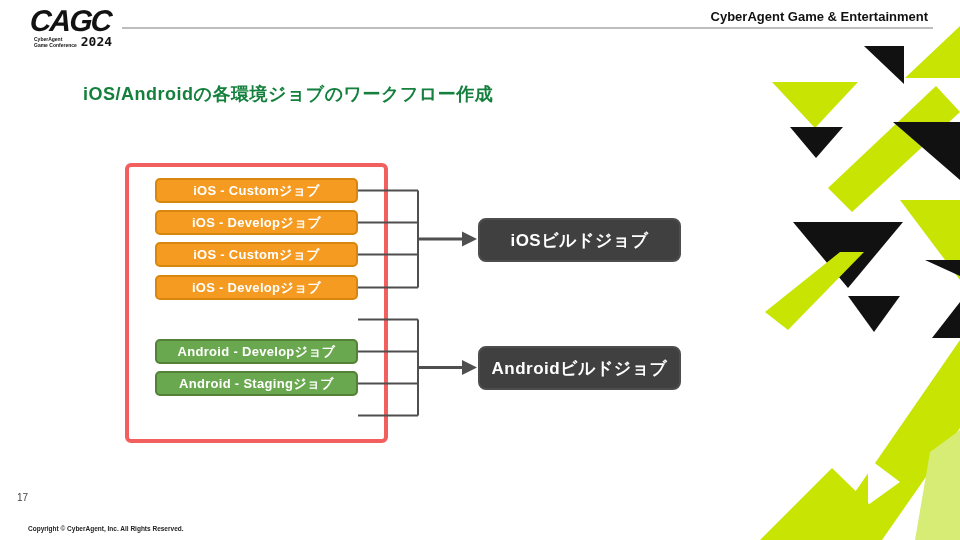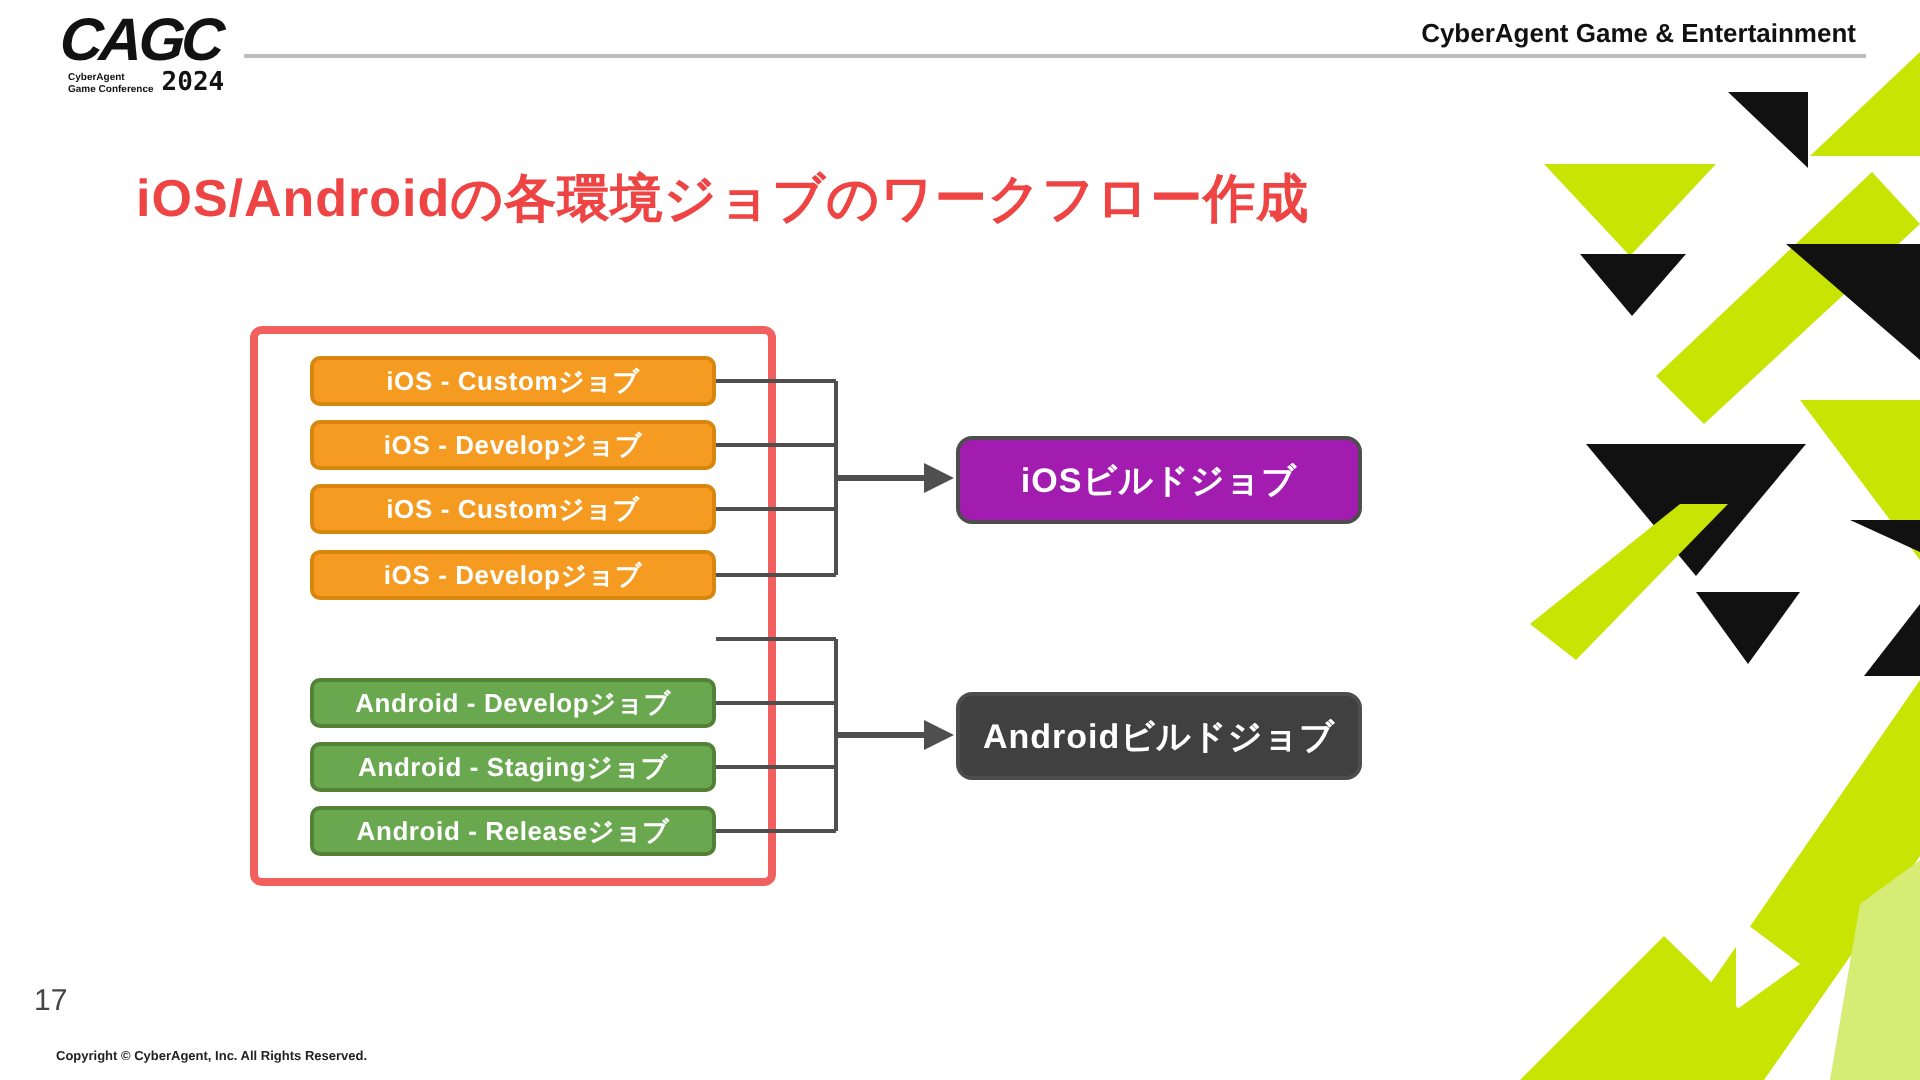--- a/index.html
+++ b/index.html
@@ -18,22 +18,22 @@
   .logo-year{
     font-family:"DejaVu Sans Mono", monospace;font-size:13px;font-weight:800;
     letter-spacing:0;line-height:12px;
   }
   .header-line{position:absolute;left:122px;top:27px;width:811px;height:2px;background:#bdbdbd;z-index:2;}
   .header-right{
     position:absolute;right:32px;top:9px;font-size:13px;font-weight:700;color:#111;z-index:3;
   }
   
   .title{
-    position:absolute;left:68px;top:82px;margin:0;font-size:26px;font-weight:700;
-    color:#ef4444;z-index:3;letter-spacing:0.5px;
+    position:absolute;left:83px;top:82px;margin:0;font-size:18px;font-weight:700;
+    color:#15803d;z-index:3;letter-spacing:0.5px;
   }
   
   .decoration{position:absolute;left:0;top:0;width:960px;height:540px;z-index:1;}
   
   .red-frame{
     position:absolute;left:125px;top:163px;width:263px;height:280px;
     border:4px solid #f25f5f;border-radius:6px;box-sizing:border-box;z-index:2;
   }
   .connectors{position:absolute;left:0;top:0;width:960px;height:540px;z-index:3;}
   .job{
@@ -42,24 +42,24 @@
     display:flex;align-items:center;justify-content:center;z-index:4;
     letter-spacing:0.3px;
   }
   .job.ios{background:#f59b22;border:2px solid #d9860f;}
   .job.android{background:#6aa84f;border:2px solid #538138;}
   .build{
     position:absolute;left:478px;width:203px;height:44px;box-sizing:border-box;
     border-radius:8px;border:2.5px solid #4d4d4d;color:#fff;font-weight:700;font-size:17px;
     display:flex;align-items:center;justify-content:center;z-index:4;letter-spacing:0.5px;
   }
-  .build.ios{background:#a21caf;top:218px;}
+  .build.ios{background:#404040;top:218px;}
   .build.android{background:#404040;top:346px;}
   
-  .page-num{position:absolute;left:17px;top:492px;font-size:15px;color:#444;z-index:3;}
+  .page-num{position:absolute;left:17px;top:492px;font-size:10px;color:#444;z-index:3;}
   .copyright{position:absolute;left:28px;top:525px;font-size:6.5px;font-weight:700;color:#222;z-index:3;}
 </style>
 </head>
 <body>
 
 <div class="slide">
 
   <div class="logo">
     <div class="logo-acronym">CAGC</div>
     <div class="logo-row">
@@ -116,21 +116,20 @@
     <polygon points="462,231.5 462,246.5 477,239" fill="#4f4f4f"></polygon>
     <polygon points="462,360 462,375 477,367.5" fill="#4f4f4f"></polygon>
   </svg>
 
   <div class="job ios" style="top:178px">iOS - Customジョブ</div>
   <div class="job ios" style="top:210px">iOS - Developジョブ</div>
   <div class="job ios" style="top:242px">iOS - Customジョブ</div>
   <div class="job ios" style="top:275px">iOS - Developジョブ</div>
   <div class="job android" style="top:339px">Android - Developジョブ</div>
   <div class="job android" style="top:371px">Android - Stagingジョブ</div>
-  <div class="job android" style="top:403px">Android - Releaseジョブ</div>
 
   <div class="build ios">iOSビルドジョブ</div>
   <div class="build android">Androidビルドジョブ</div>
 
   <div class="page-num">17</div>
   <div class="copyright">Copyright © CyberAgent, Inc. All Rights Reserved.</div>
 
 </div>
 
 </body></html>

